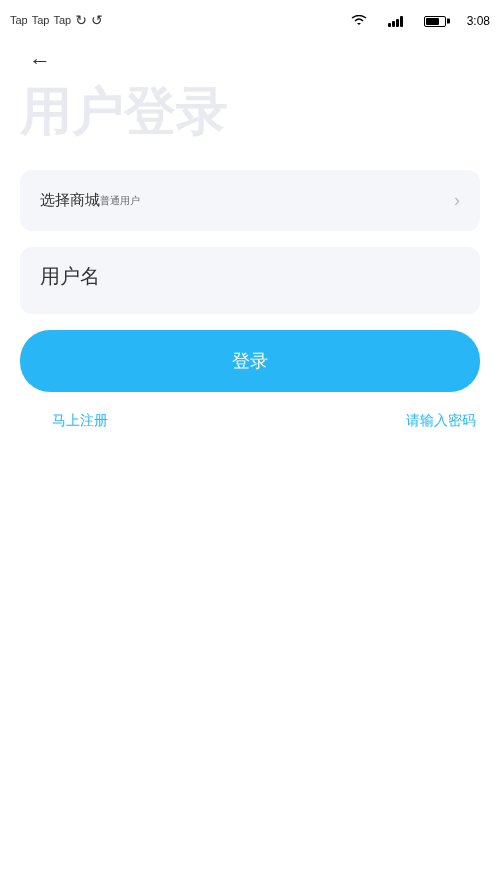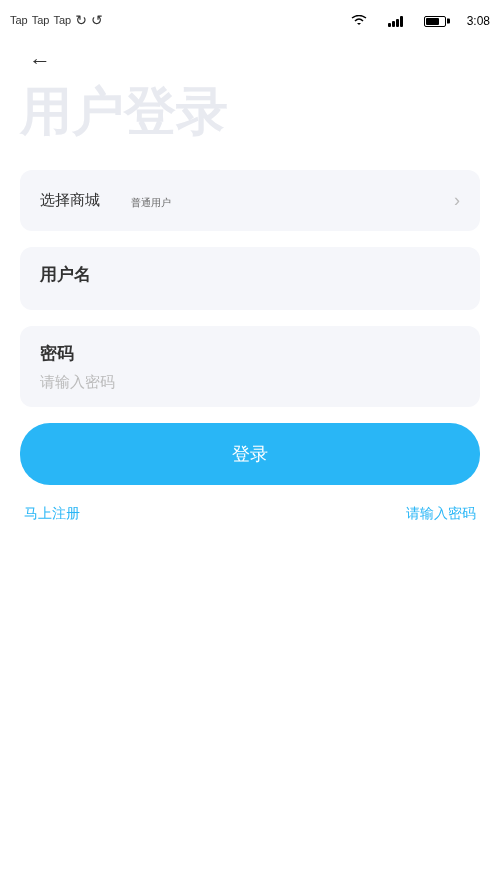--- a/index.html
+++ b/index.html
@@ -139,22 +139,22 @@
     
     .select-row {
       display: flex;
       align-items: center;
       justify-content: space-between;
       cursor: pointer;
     }
 
     .select-row-left {
       display: flex;
-      align-items: flex-end;
-      gap: 31px;
+      align-items: center;
+      gap: 0;
     }
 
     .select-label {
       font-size: 15px;
       color: #333;
       font-weight: 400;
     }
 
     .select-value {
       font-size: 10px;
@@ -169,24 +169,24 @@
 
     
     .input-group {
       background: #f5f6fa;
       border-radius: 12px;
       padding: 16px 20px;
       margin-bottom: 16px;
     }
 
     .input-label {
-      font-size: 17px;
+      font-size: 20px;
       color: #333;
       margin-bottom: 8px;
-      font-weight: 700;
+      font-weight: 400;
     }
 
     .input-field {
       width: 100%;
       border: none;
       background: transparent;
       font-size: 15px;
       color: #999;
       outline: none;
       font-family: inherit;
@@ -217,20 +217,21 @@
       justify-content: space-between;
       align-items: center;
       padding: 0 4px;
     }
 
     .link-text {
       font-size: 14px;
       color: #29b6f6;
       cursor: pointer;
       text-decoration: none;
+      margin-left: 28px;
     }
   </style>
 </head>
 <body>
 
 <div class="status-bar">
   <div class="status-bar-left">
     <span class="status-tap">Tap</span>
     <span class="status-tap">Tap</span>
     <span class="status-tap">Tap</span>
@@ -280,24 +281,20 @@
       <span class="chevron-right">›</span>
     </div>
   </div>
 
   
   <div class="input-group">
     <div class="input-label">用户名</div>
   </div>
 
   
-  <div class="input-group">
-    <div class="input-label">密码</div>
-    <input class="input-field" type="password" placeholder="请输入密码" style="">
-  </div>
 
   
   <button class="login-btn">登录</button>
 
   
   <div class="bottom-links">
     <span class="link-text">马上注册</span>
     <span class="link-text">请输入密码</span>
   </div>
 

